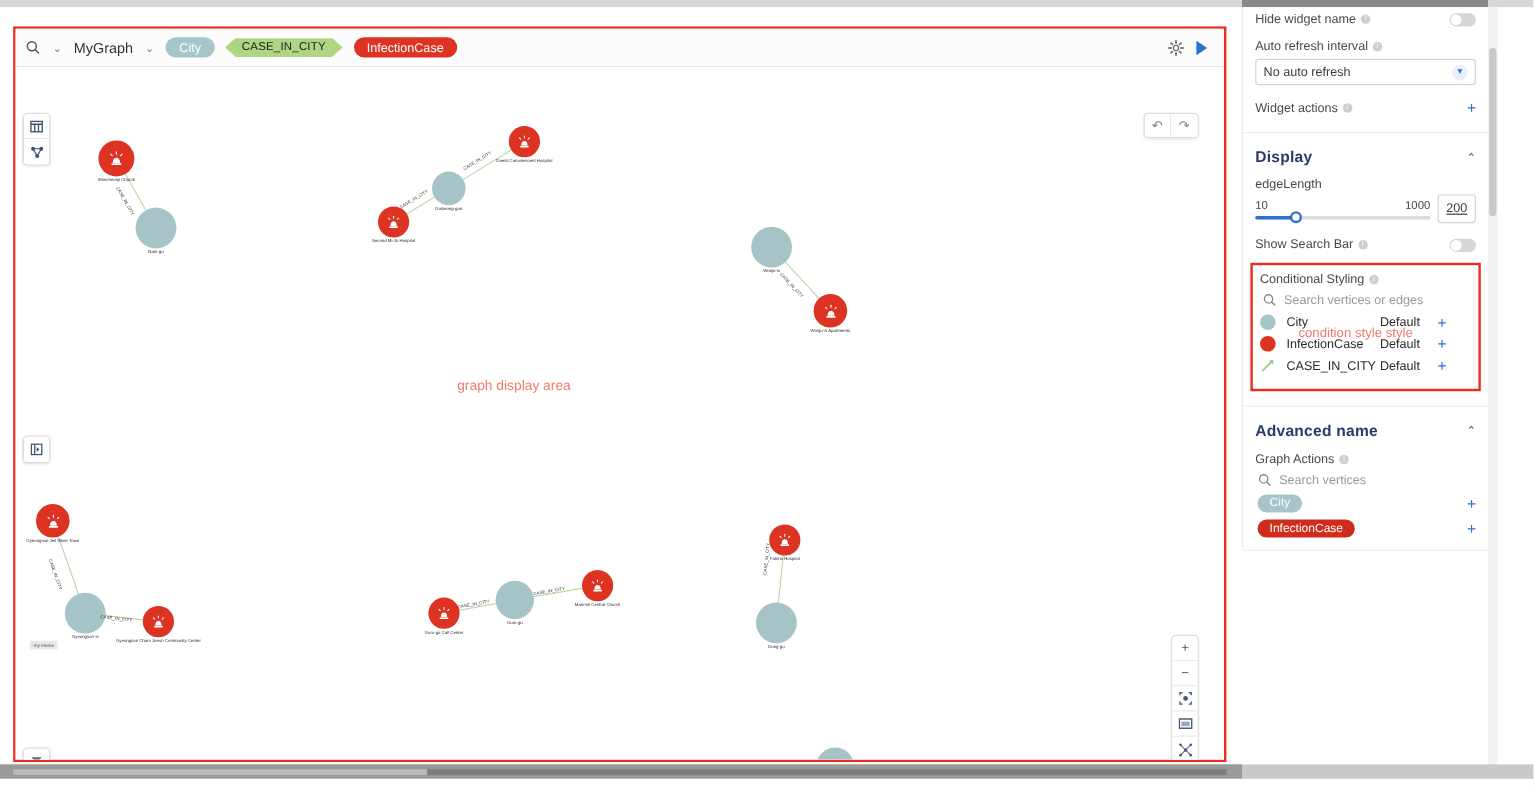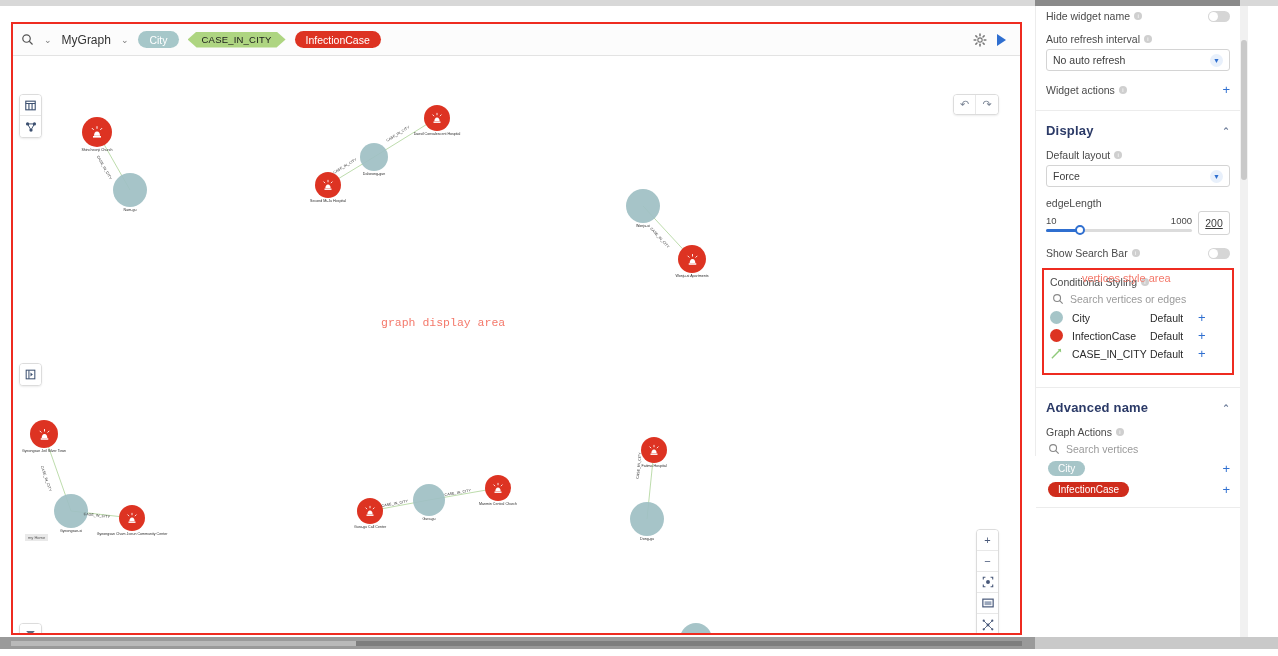--- a/index.html
+++ b/index.html
@@ -46,21 +46,21 @@
   }
   #qb-right { margin-left:auto; display:flex; align-items:center; gap:10px; padding-right:6px; }
   .gear { width:14px; height:14px; }
   .play-tri {
     width:0;height:0;border-left:9px solid #2f6fd0;
     border-top:6px solid transparent;border-bottom:6px solid transparent;
   }
 
   
   #graph-canvas { position:absolute; left:0; top:32px; right:0; bottom:0; overflow:hidden; background:#fff; }
-  .annot { position:absolute; color:#f4796b; font-size:11.5px;font-family:Liberation Mono, monospace; }
+  .annot { position:absolute; color:#f4796b; font-size:11.5px; }
 
   
   .node { position:absolute; }
   .node .circ-city {
     border-radius:50%; background:#9fc0c4; opacity:.93;
   }
   .node .circ-case {
     border-radius:50%; background:#dd3322;
     display:flex; align-items:center; justify-content:center; color:#fff;
   }
@@ -502,30 +502,20 @@
 
     <div class="sb-divider" style="margin:14px 0 12px 0;"></div>
 
     <div class="sb-pad">
       <div class="section-head">
         <span>Display</span>
         <span class="chev">⌃</span>
       </div>
     </div>
 
-    <div class="sb-pad" style="margin-top:11px;">
-      <span class="sb-label">
-        <span>Default layout</span>
-        <span class="info-dot">i</span>
-      </span>
-      <div class="select">
-        <span>Force</span>
-        <span class="sel-caret">▼</span>
-      </div>
-    </div>
 
     <div class="sb-pad" style="margin-top:10px;">
       <div class="sb-label">edgeLength</div>
       <div class="slider-wrap">
         <div class="slider-col">
           <div class="slider-minmax">
             <span>10</span>
             <span>1000</span>
           </div>
           <div class="slider-track">
@@ -616,21 +606,21 @@
       <div class="ga-row">
         <span class="ga-pill" style="background:#cf2c1c;">InfectionCase</span>
         <span class="plus">+</span>
       </div>
     </div>
 
     <div class="sb-divider" style="margin:10px 0 0 0;"></div>
 
   </div>
 
-  <div class="annot-cond">vertices style area</div>
+  <div class="annot-cond">condition style style</div>
 
   <div id="sidebar-scroll-track"></div>
   <div id="sidebar-scroll-thumb"></div>
 
   <div class="bottom-bar"></div>
   <div class="bottom-bar-dark"></div>
   <div class="bottom-bar-track"></div>
   <div class="bottom-bar-thumb"></div>
   <div class="bottom-strip-white"></div>
 </div>

